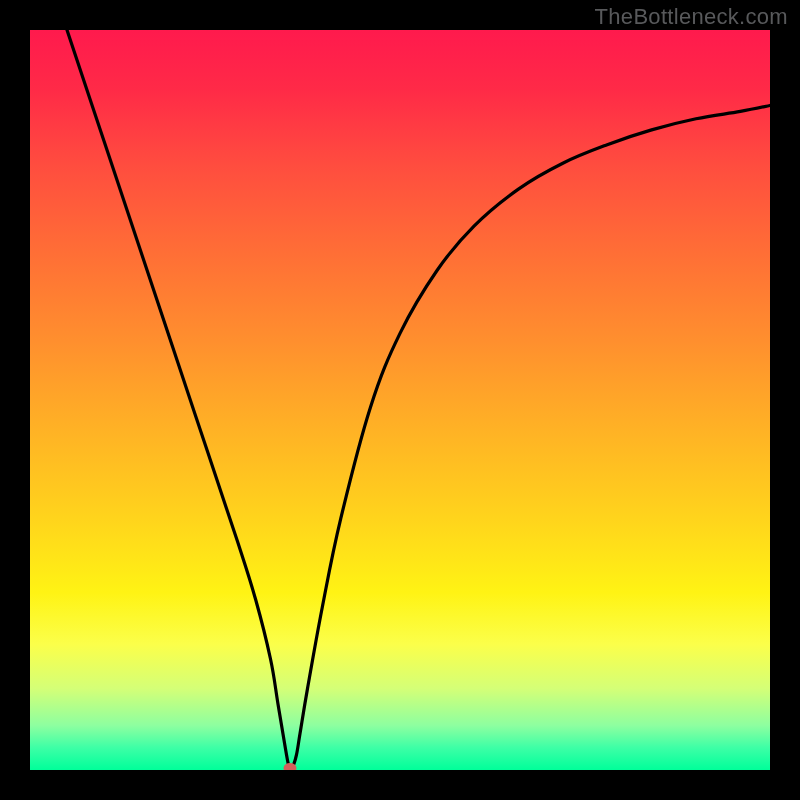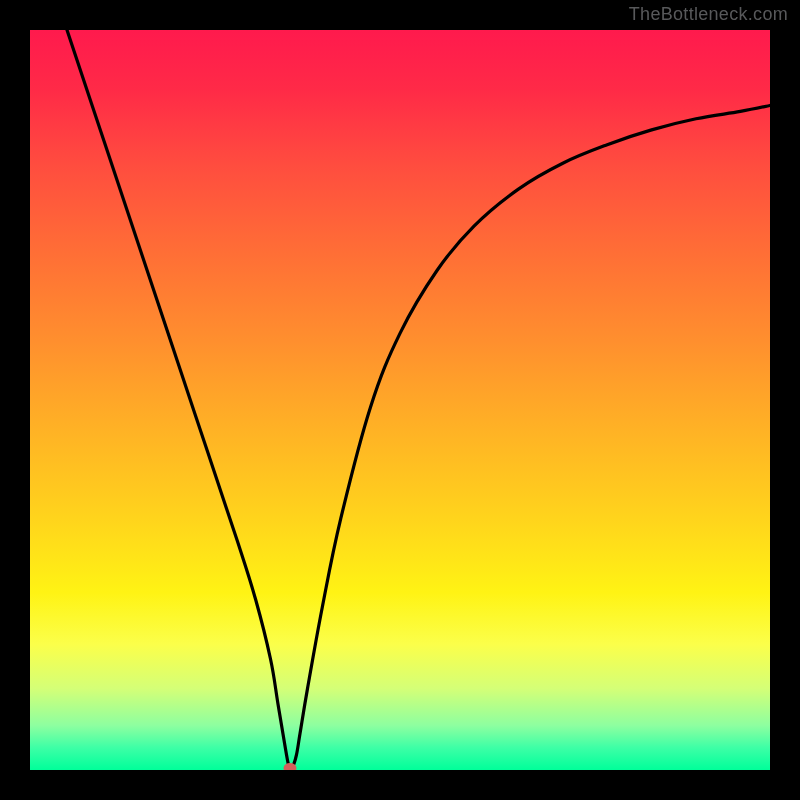--- a/index.html
+++ b/index.html
@@ -14,21 +14,21 @@
     position: relative;
     width: 800px;
     height: 800px;
     background: #000;
   }
   .watermark {
     position: absolute;
     top: 4px;
     right: 12px;
     font-family: Arial, Helvetica, sans-serif;
-    font-size: 18px;
+    font-size: 22px;
     font-weight: 500;
     color: #58595b;
     letter-spacing: 0.3px;
     z-index: 10;
   }
   .plot {
     position: absolute;
     left: 30px;
     top: 30px;
     width: 740px;

